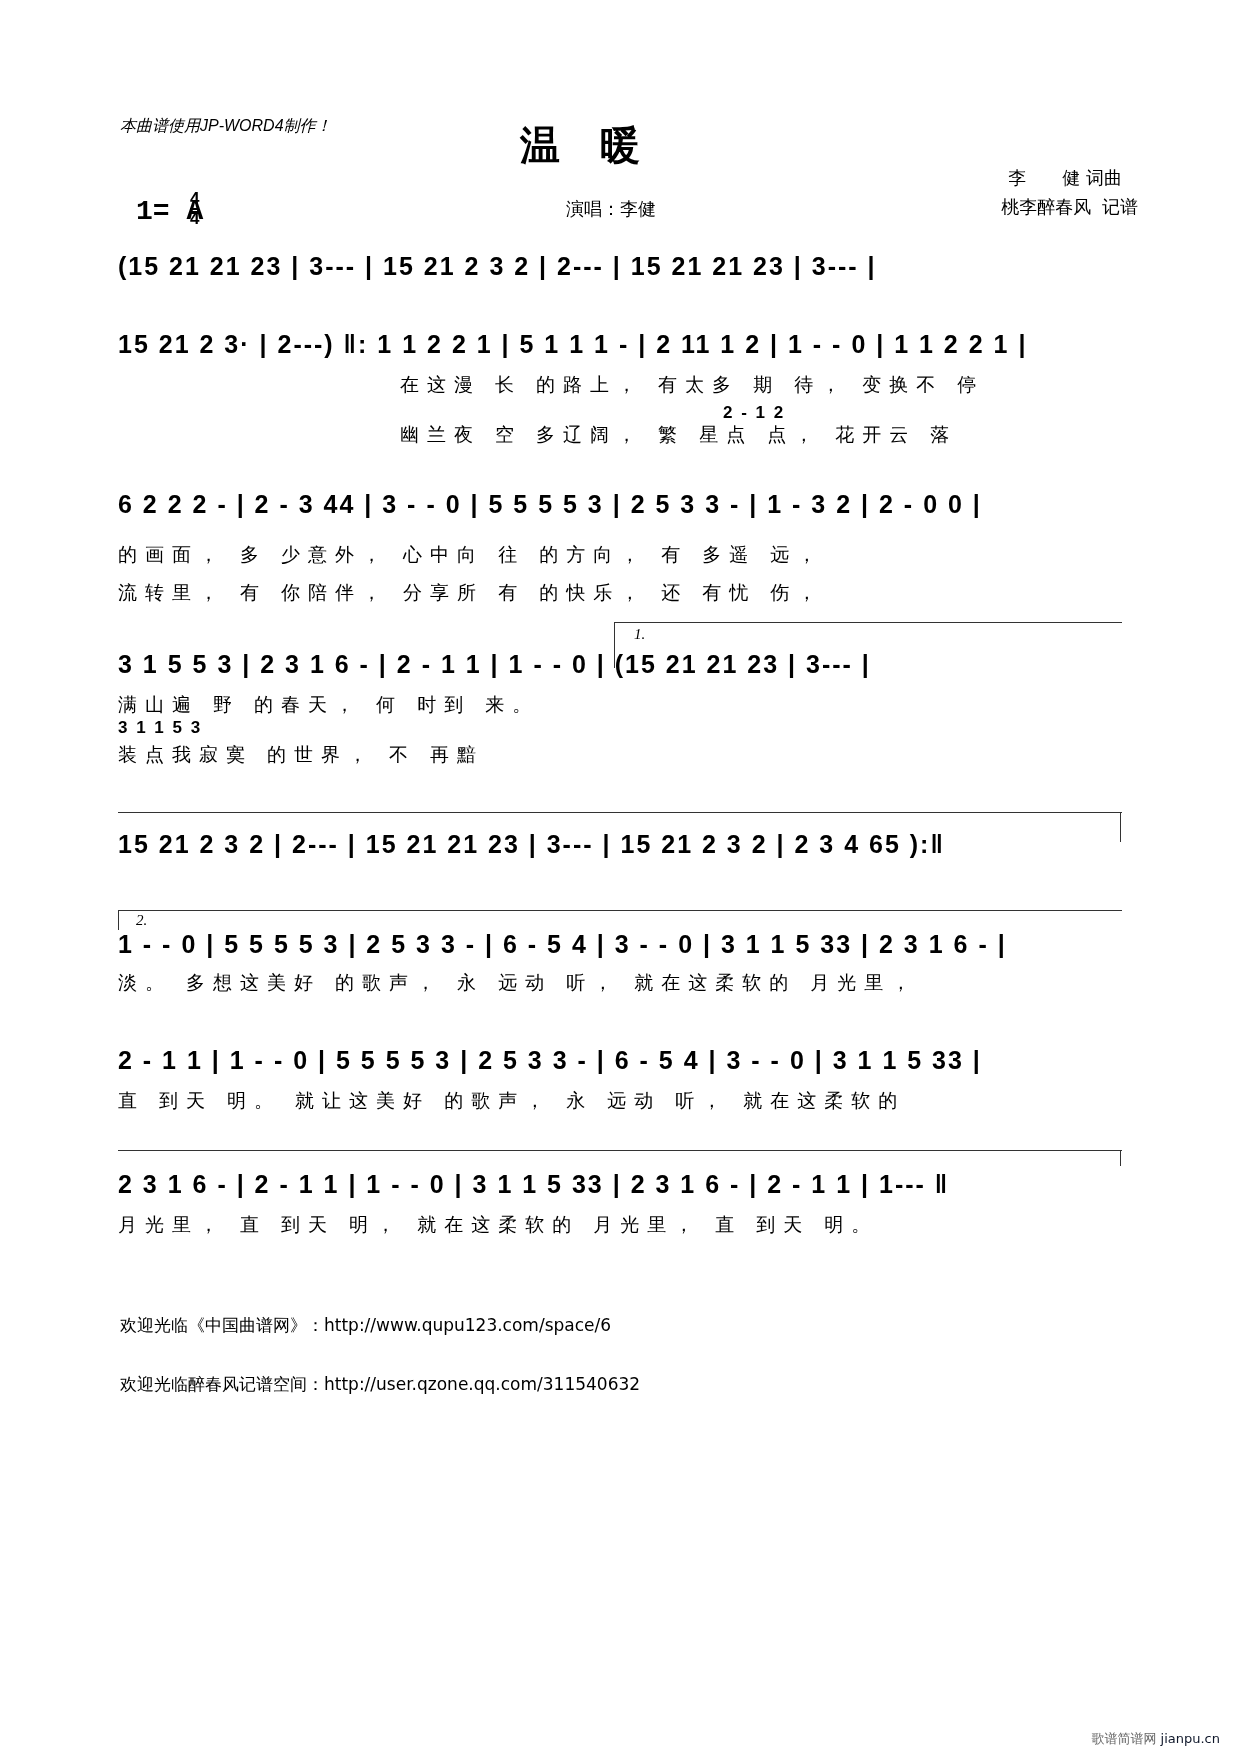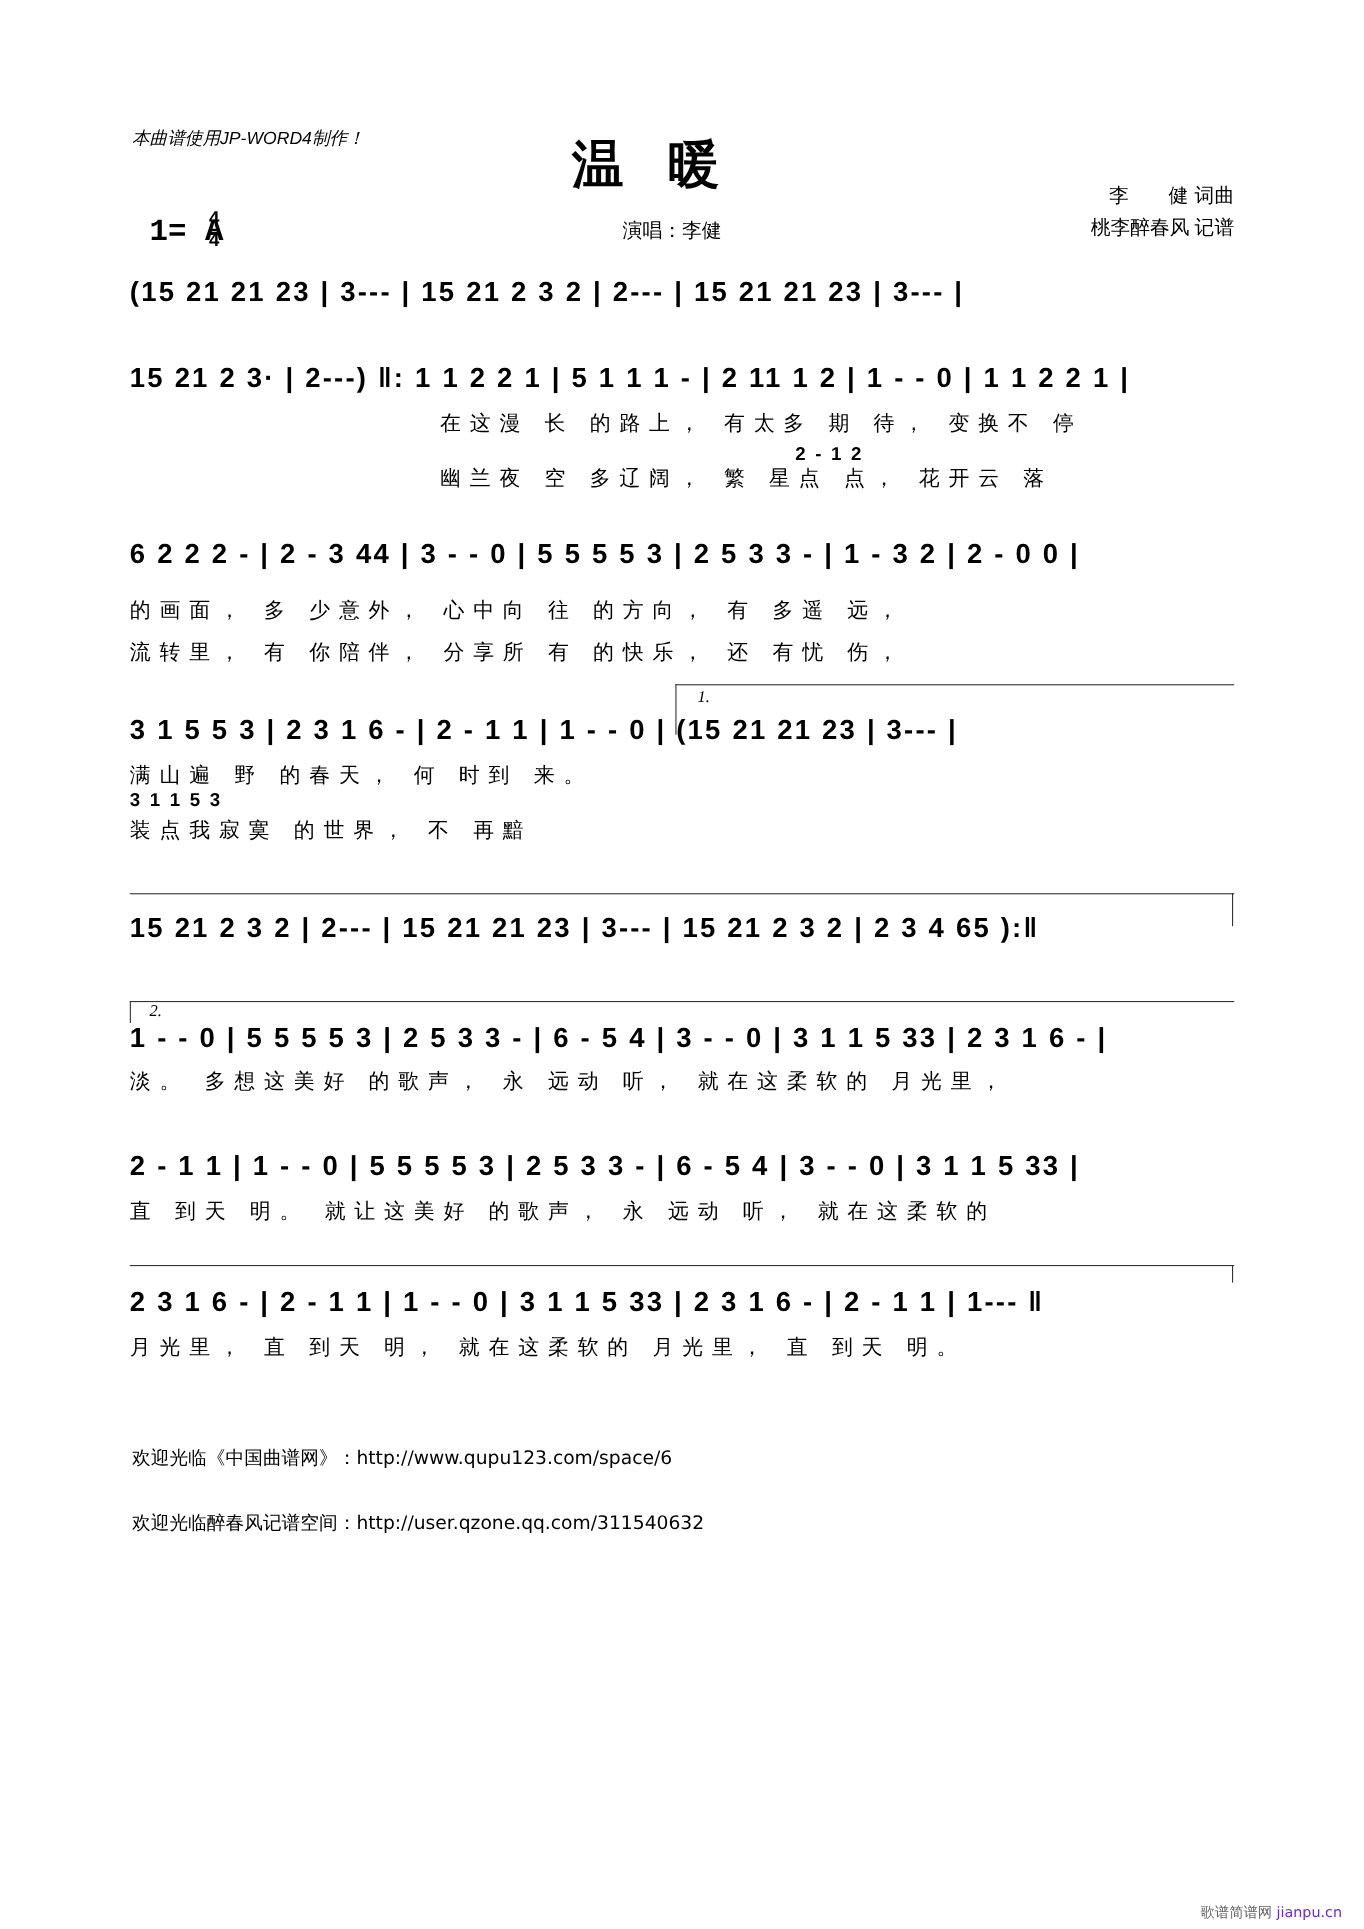--- a/index.html
+++ b/index.html
@@ -1,34 +1,34 @@
 <!DOCTYPE html>
 <html><head>
 <meta charset="utf-8">
 <style>
   html,body{margin:0;padding:0;background:#fff;}
   body{width:1240px;height:1754px;position:relative;overflow:hidden;font-family:"DejaVu Sans",sans-serif;color:#000;}
   .abs{position:absolute;white-space:nowrap;}
   .credit{font-family:"Liberation Sans",sans-serif;font-style:italic;font-size:16px;left:120px;top:116px;}
-  .title{font-family:"DejaVu Serif",serif;font-weight:bold;font-size:47px;left:520px;top:118px;letter-spacing:40px;}
+  .title{font-family:"DejaVu Serif",serif;font-weight:bold;font-size:40px;left:520px;top:118px;letter-spacing:40px;}
   .key{font-family:Liberation Mono, monospace;font-weight:bold;font-size:28px;left:136px;top:196px;}
   .timesig{position:absolute;left:190px;top:190px;font-family:"Liberation Sans",sans-serif;font-weight:bold;font-size:17px;line-height:18px;text-align:center;}
   .timesig .ln{border-top:2px solid #000;}
   .singer{font-family:"DejaVu Serif",serif;font-size:18px;left:566px;top:197px;}
   .composer{font-family:"DejaVu Serif",serif;font-size:18px;right:118px;top:166px;text-align:left;}
-  .transcriber{font-family:Liberation Serif, serif;font-size:18px;right:118px;top:195px;text-align:right;}
+  .transcriber{font-family:Liberation Mono, monospace;font-size:18px;right:102px;top:195px;text-align:right;}
   .row{position:absolute;left:118px;width:1004px;}
   .notes{position:absolute;left:0;font-family:"Liberation Sans",sans-serif;font-weight:bold;font-size:25px;letter-spacing:2px;white-space:pre;}
   .lyric{position:absolute;left:0;font-family:"DejaVu Serif",serif;font-size:19px;letter-spacing:8px;white-space:pre;}
   .hline{position:absolute;border-top:1.5px solid #333;}
   .vline{position:absolute;border-left:1.5px solid #333;}
   .ending-label{position:absolute;font-family:"Liberation Serif",serif;font-style:italic;font-size:15px;}
   .footer{font-family:"DejaVu Sans",sans-serif;font-size:17px;left:120px;}
   .watermark{right:20px;bottom:6px;font-size:13px;color:#666;font-family:"DejaVu Sans",sans-serif;}
-  .watermark .en{color:#6d28d9;}
+  .watermark .en{color:#0f172a;}
 </style>
 </head>
 <body>
 
 <div class="abs credit">本曲谱使用JP-WORD4制作！</div>
 <div class="abs title">温暖</div>
 <div class="abs key">1= A</div>
 <div class="timesig">
   <div>4</div>
   <div class="ln">4</div>

